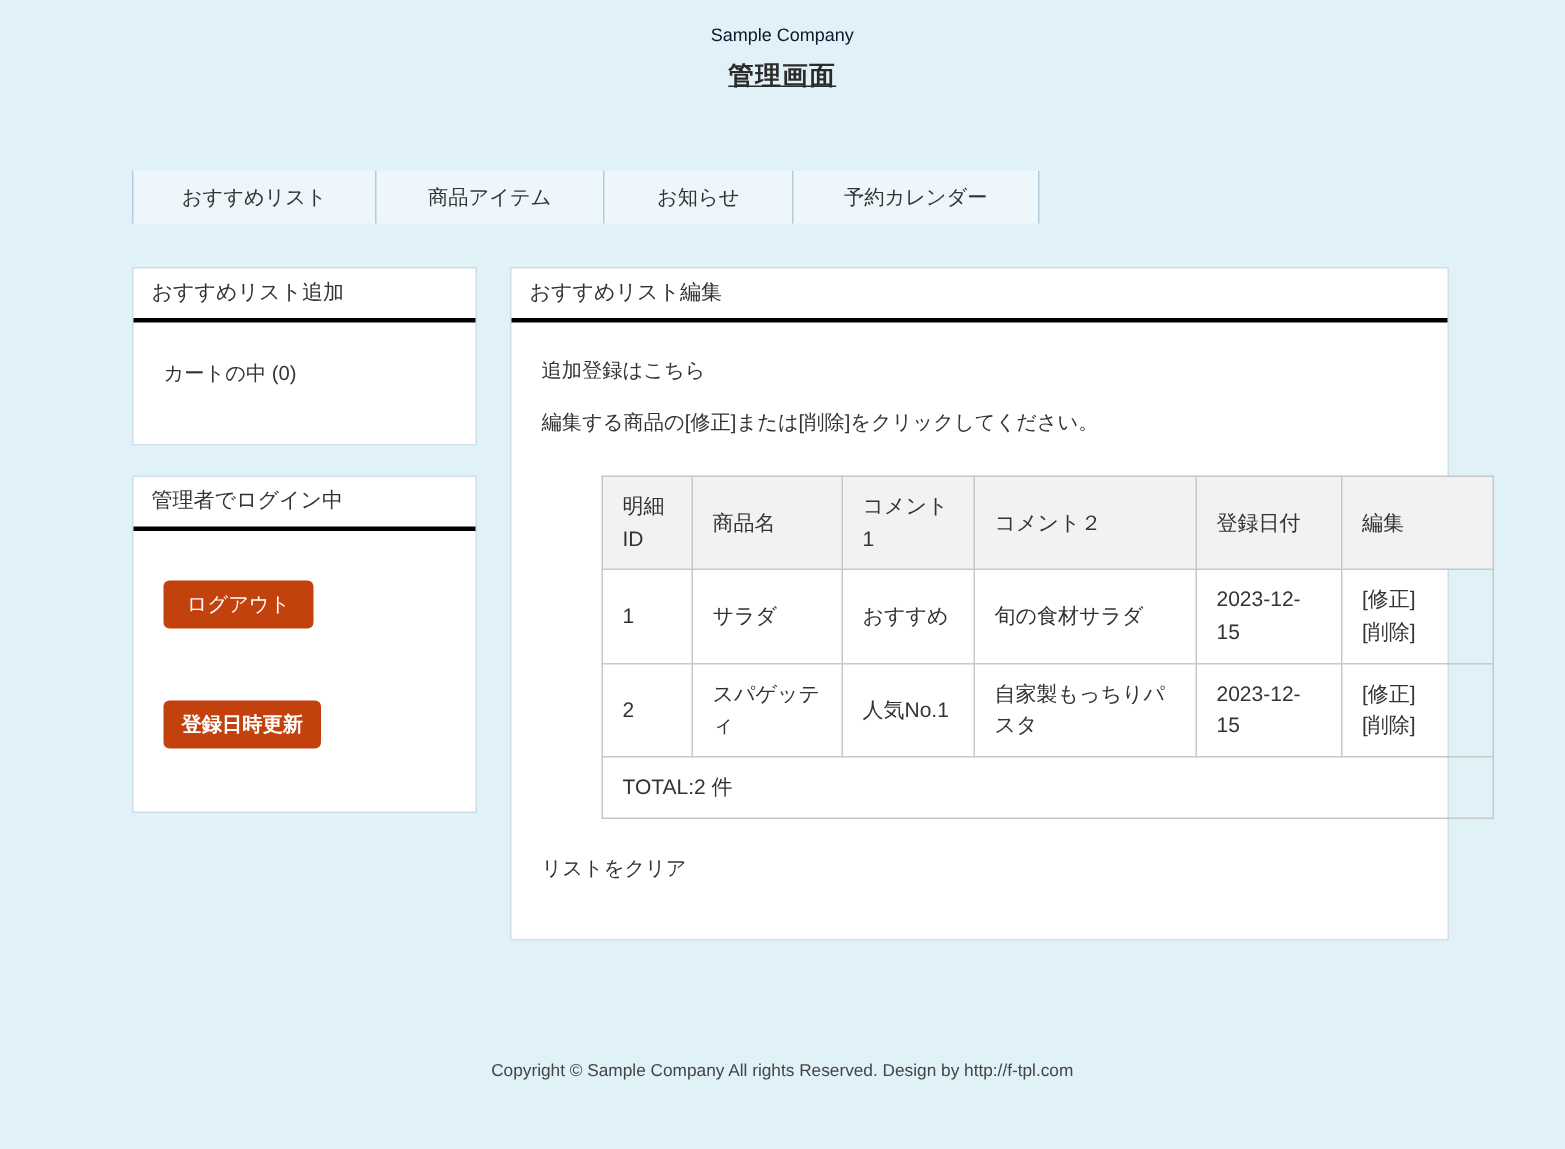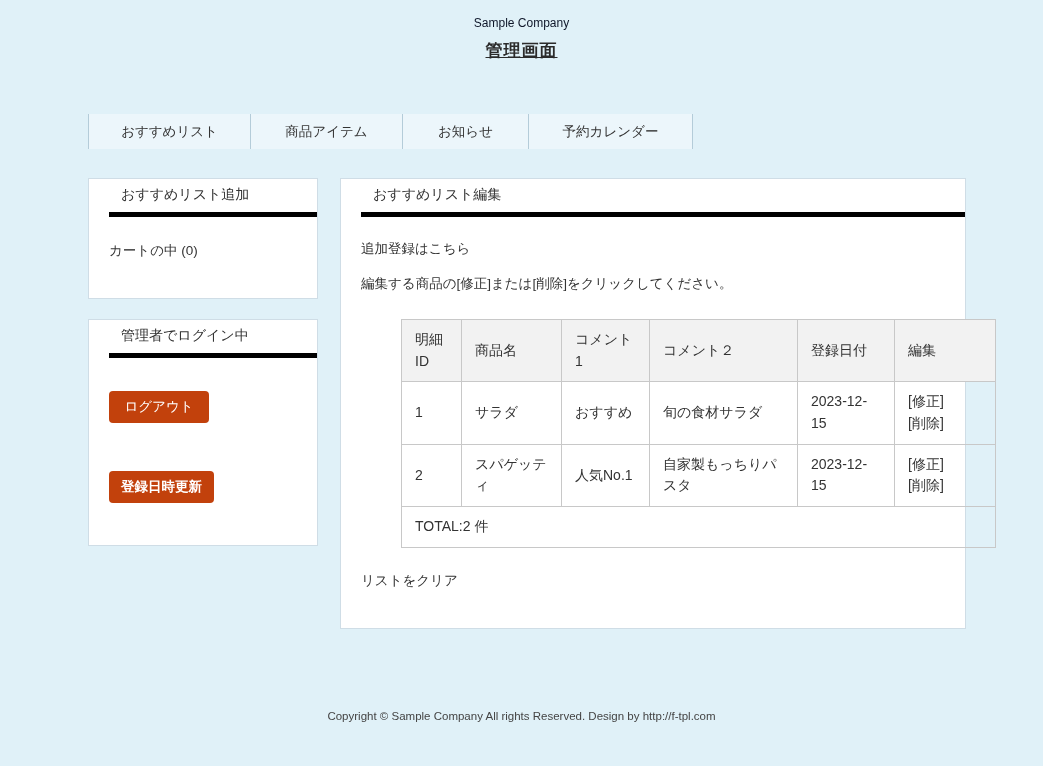--- a/index.html
+++ b/index.html
@@ -50,22 +50,21 @@
 
   .panel {
     background: #ffffff;
     border: 1px solid #cfdde6;
   }
   .panel + .panel { margin-top: 20px; }
   .panel-title {
     font-size: 14px;
     color: #333;
     padding: 7px 12px 8px 12px;
-    border-bottom: 5px solid #000000;
-    margin-left: 20px;
+    border-bottom: 3px solid #000000;
   }
 
   
   .cart-body { padding: 25px 12px 38px 20px; font-size: 13.5px; }
   .login-body { padding: 33px 12px 42px 20px; }
   .btn {
     display: block;
     background: #c2410c;
     color: #ffffff;
     border: none;

